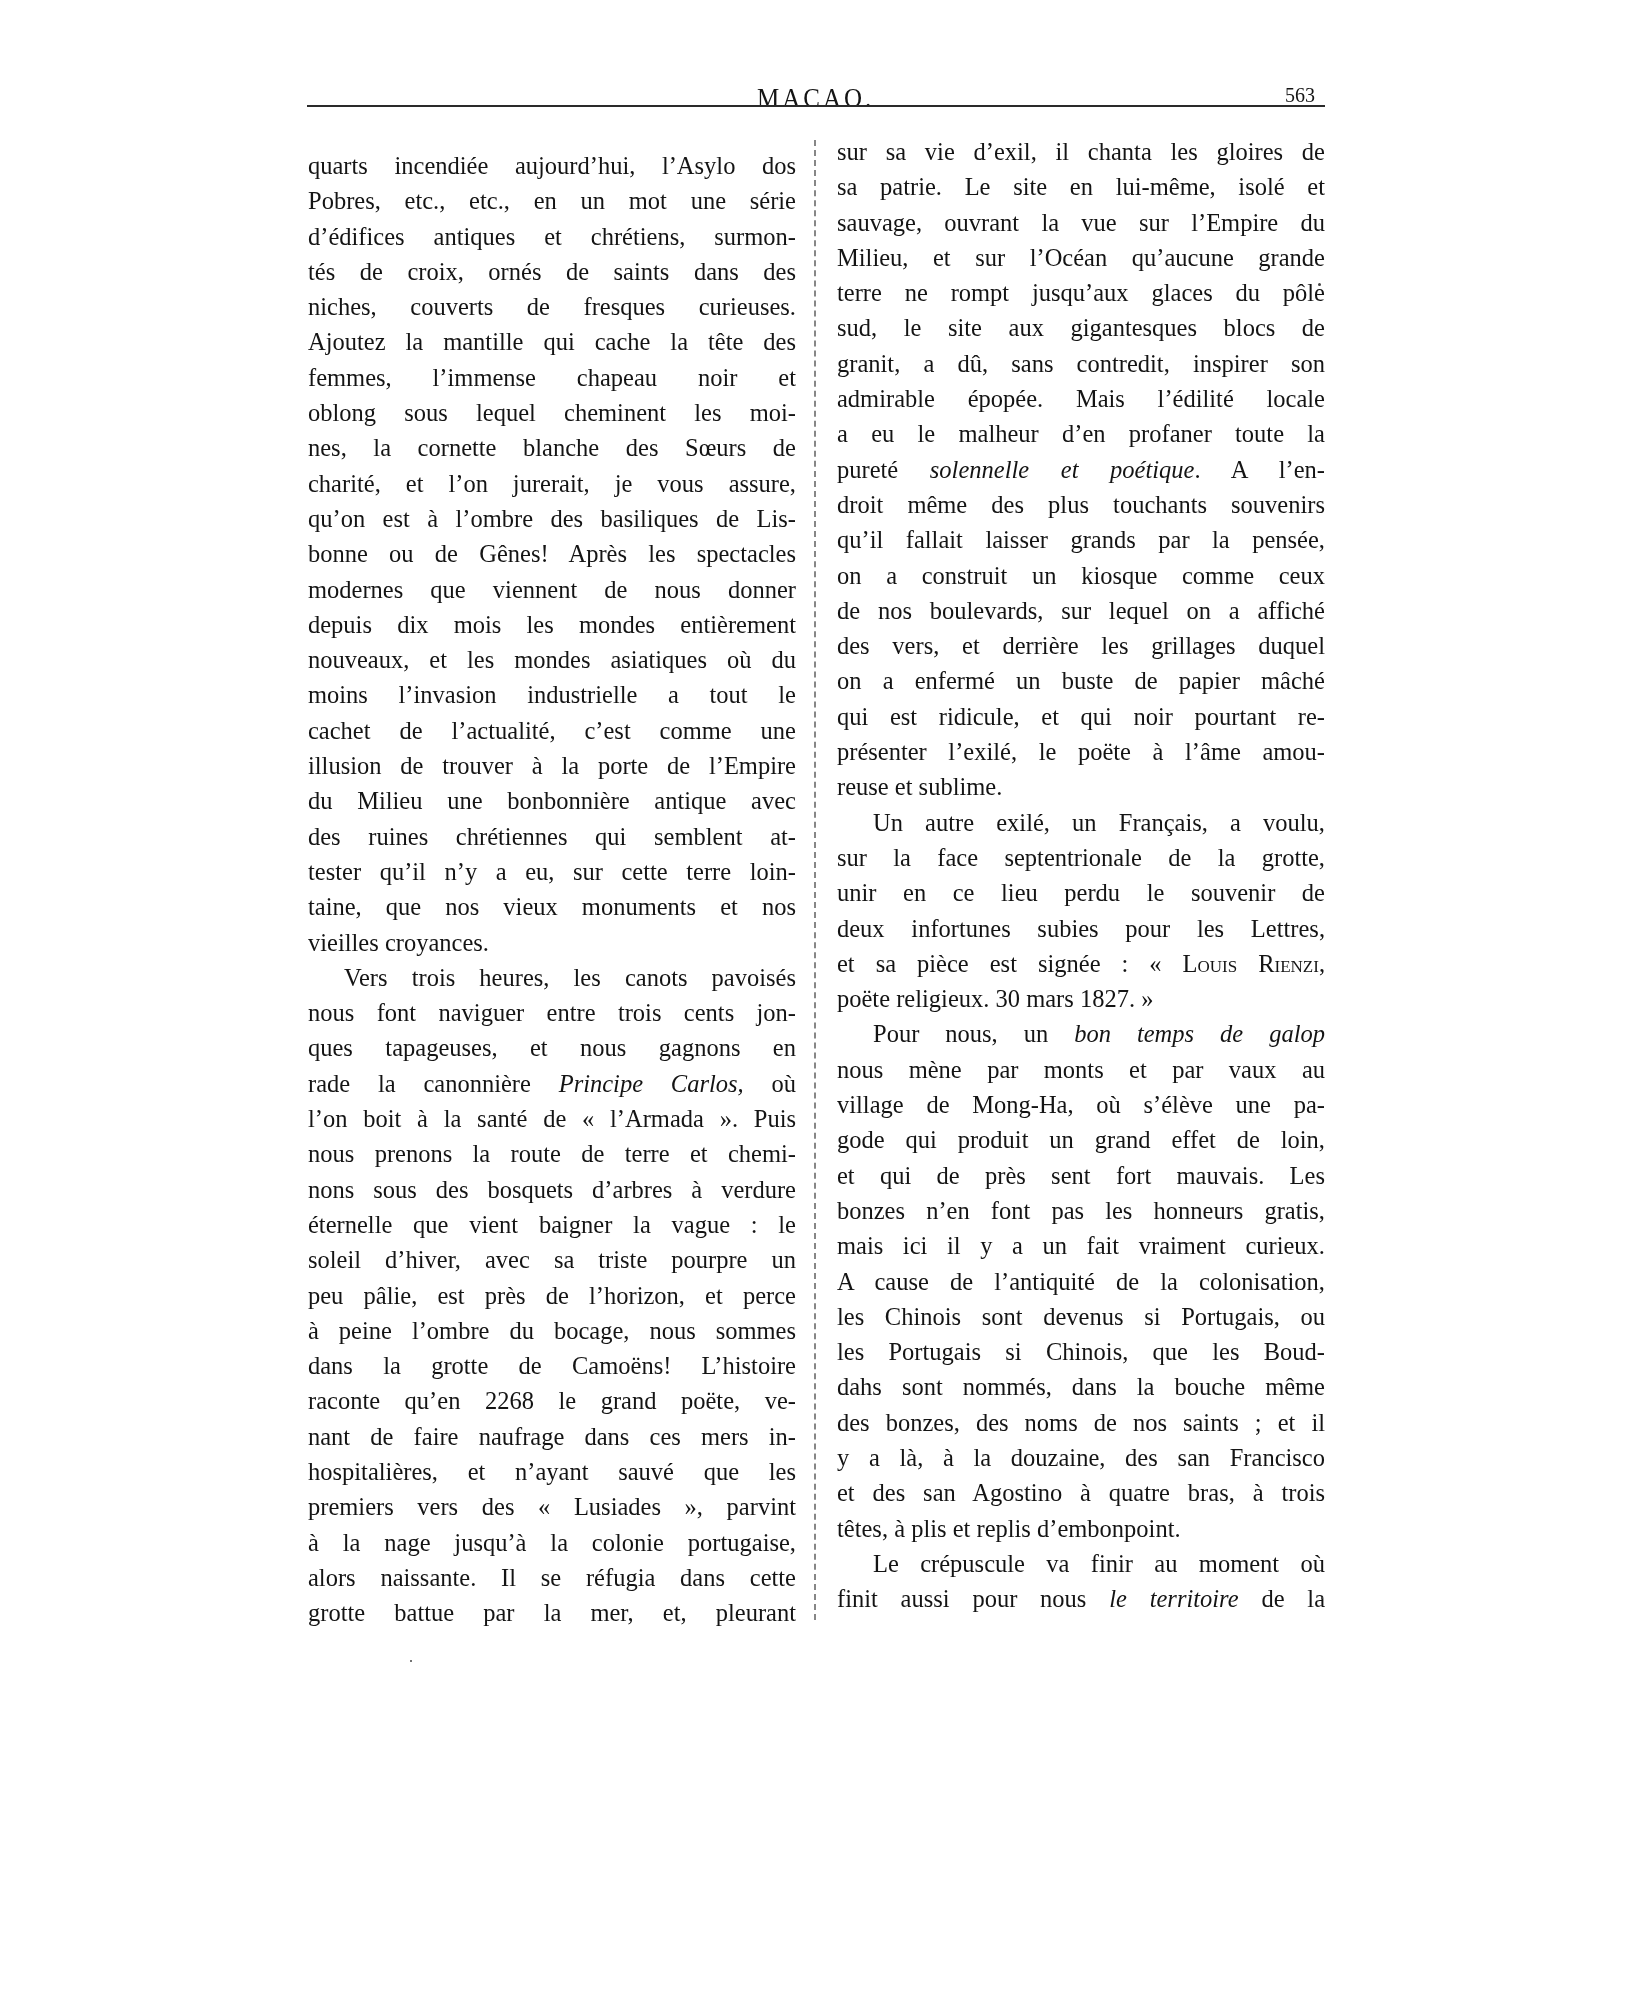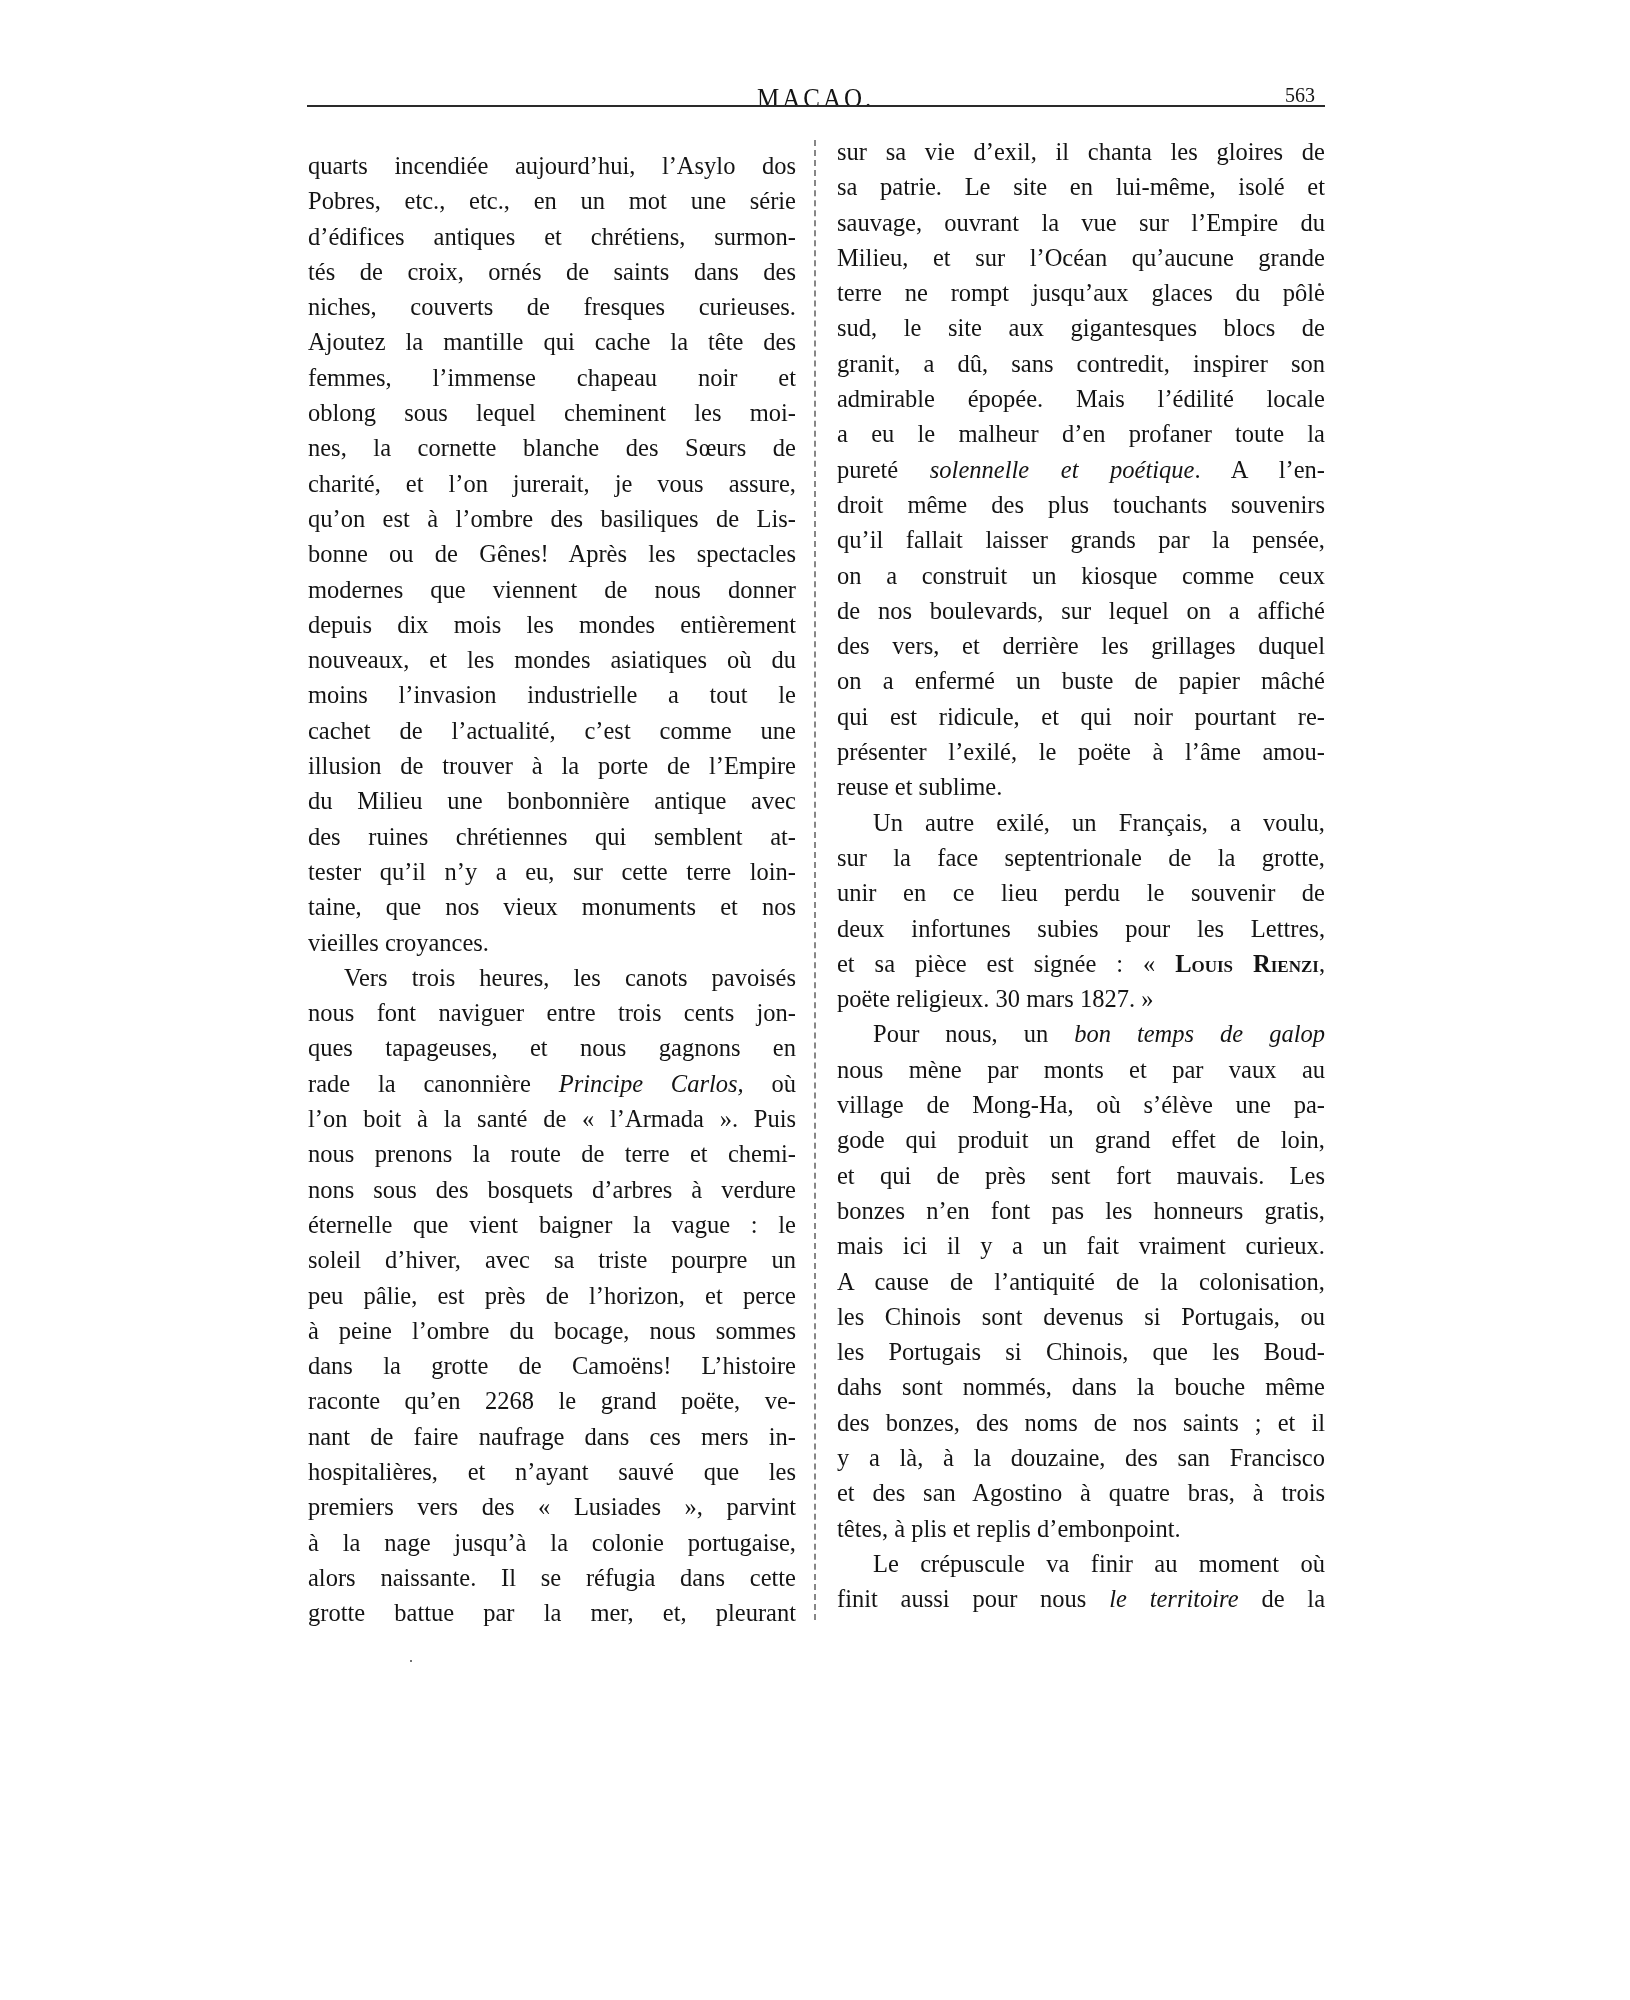--- a/index.html
+++ b/index.html
@@ -15,21 +15,21 @@
   .col-left { left: 308px; width: 488px; margin-top: 14px; }
   .col-right { left: 837px; width: 488px; }
   .line { display: block; height: 35.3px; line-height: 35.3px; font-size: 24.5px;
           white-space: nowrap; text-align: justify; text-align-last: justify; }
   .line.last { text-align-last: left; }
   .line.indent { padding-left: 36px; }
   .col-divider { position: absolute; left: 814px; top: 140px; width: 0; height: 1480px;
                  border-left: 2px dashed #555; opacity: 0.7; }
   .speck { position: absolute; width: 3px; height: 3px; border-radius: 50%; background: #444; }
   i { }
-  .sc { font-variant: small-caps; font-weight: bold; }
+  .sc { font-variant: small-caps; }
 </style>
 </head>
 <body>
 
 <div class="running-head">
   <span class="head-title">MACAO.</span>
   <span class="head-page">563</span>
 </div>
 <div class="head-rule"></div>
 

